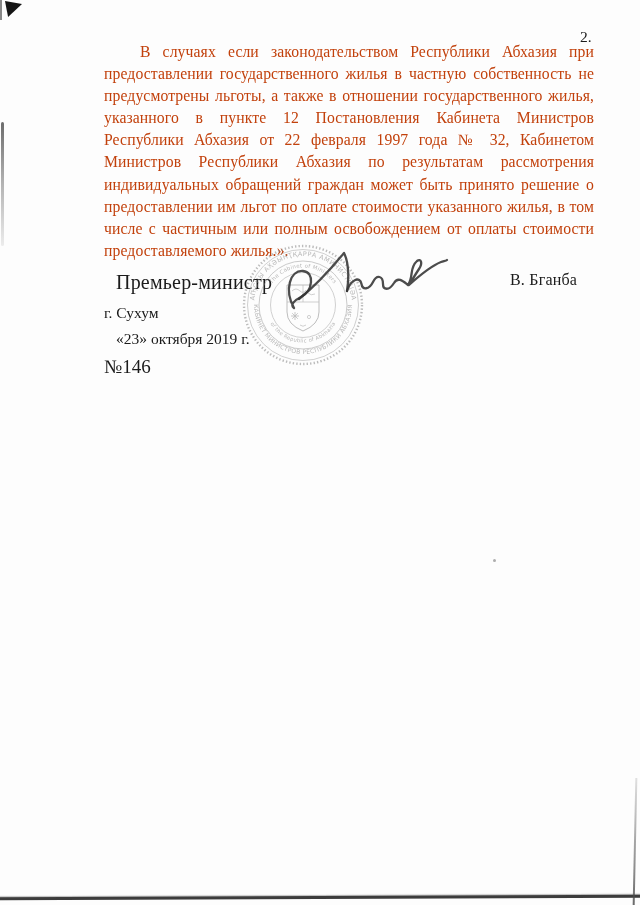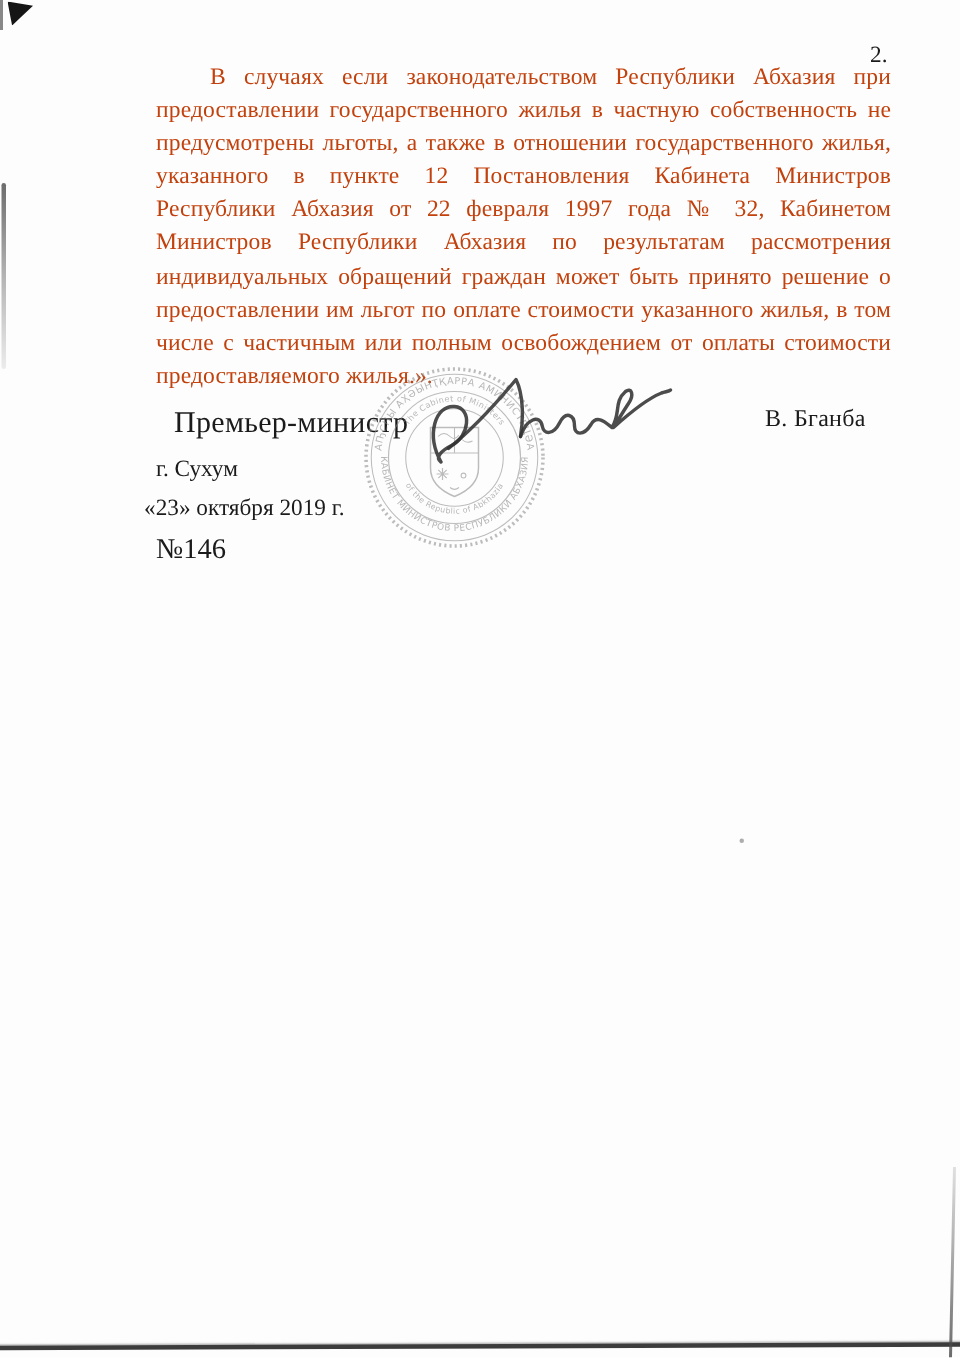--- a/index.html
+++ b/index.html
@@ -41,21 +41,21 @@
     letter-spacing:0.2px;
   }
   .signer-name{
     position:absolute;
     top:271px;left:510px;
     font-size:16px;
     font-weight:normal;
     letter-spacing:0.2px;
   }
   .city-line{position:absolute;top:304px;left:104px;font-size:15.5px;text-align:center;}
-  .date-line{position:absolute;top:330px;left:96px;font-size:15.5px;}
+  .date-line{position:absolute;top:330px;left:116px;font-size:15.5px;}
   .number-line{position:absolute;top:356px;left:104px;font-size:19px;}
 
   .stamp{
     position:absolute;
     top:241px;left:238px;
     width:130px;height:130px;
     opacity:0.58;
   }
   .stamp *{vector-effect:non-scaling-stroke;}
   .stamp .ink{stroke:#8e8e8e;fill:none;}

